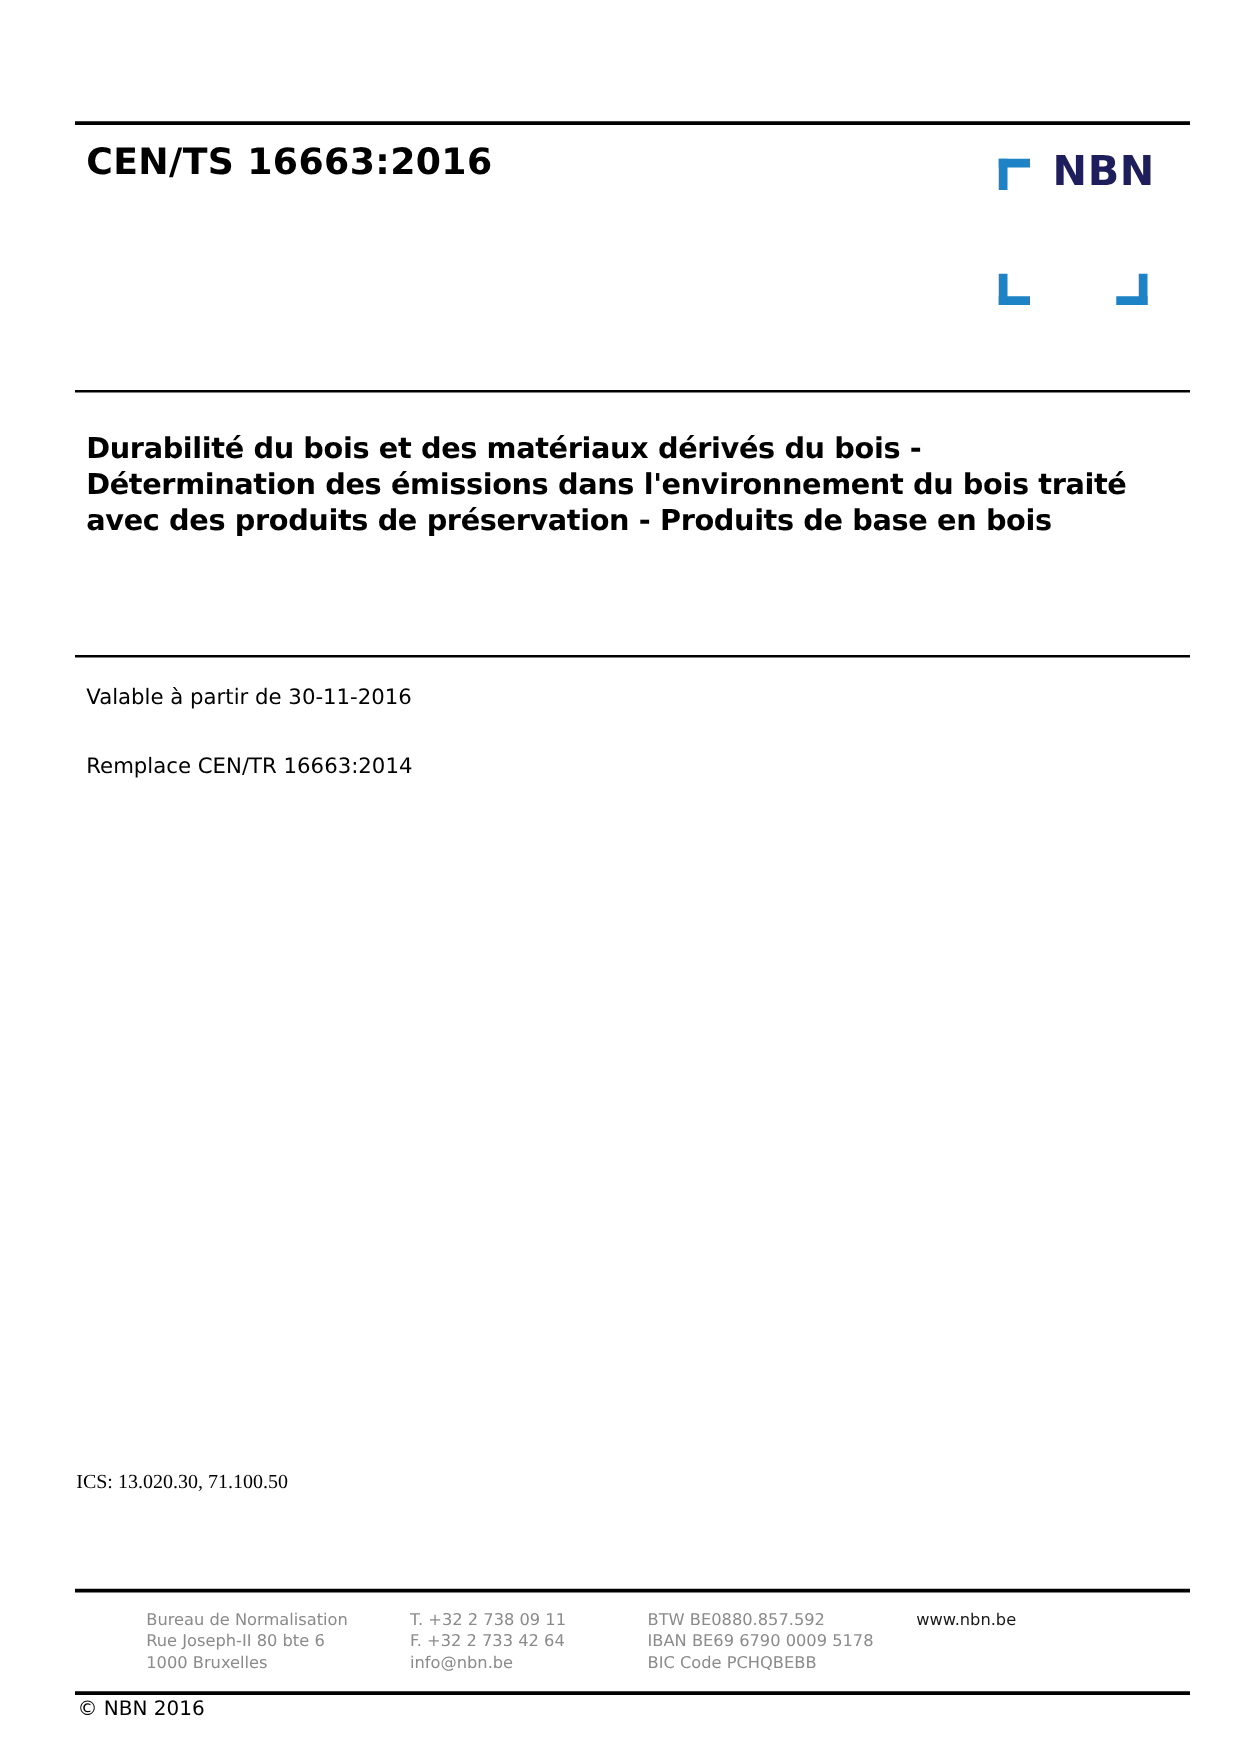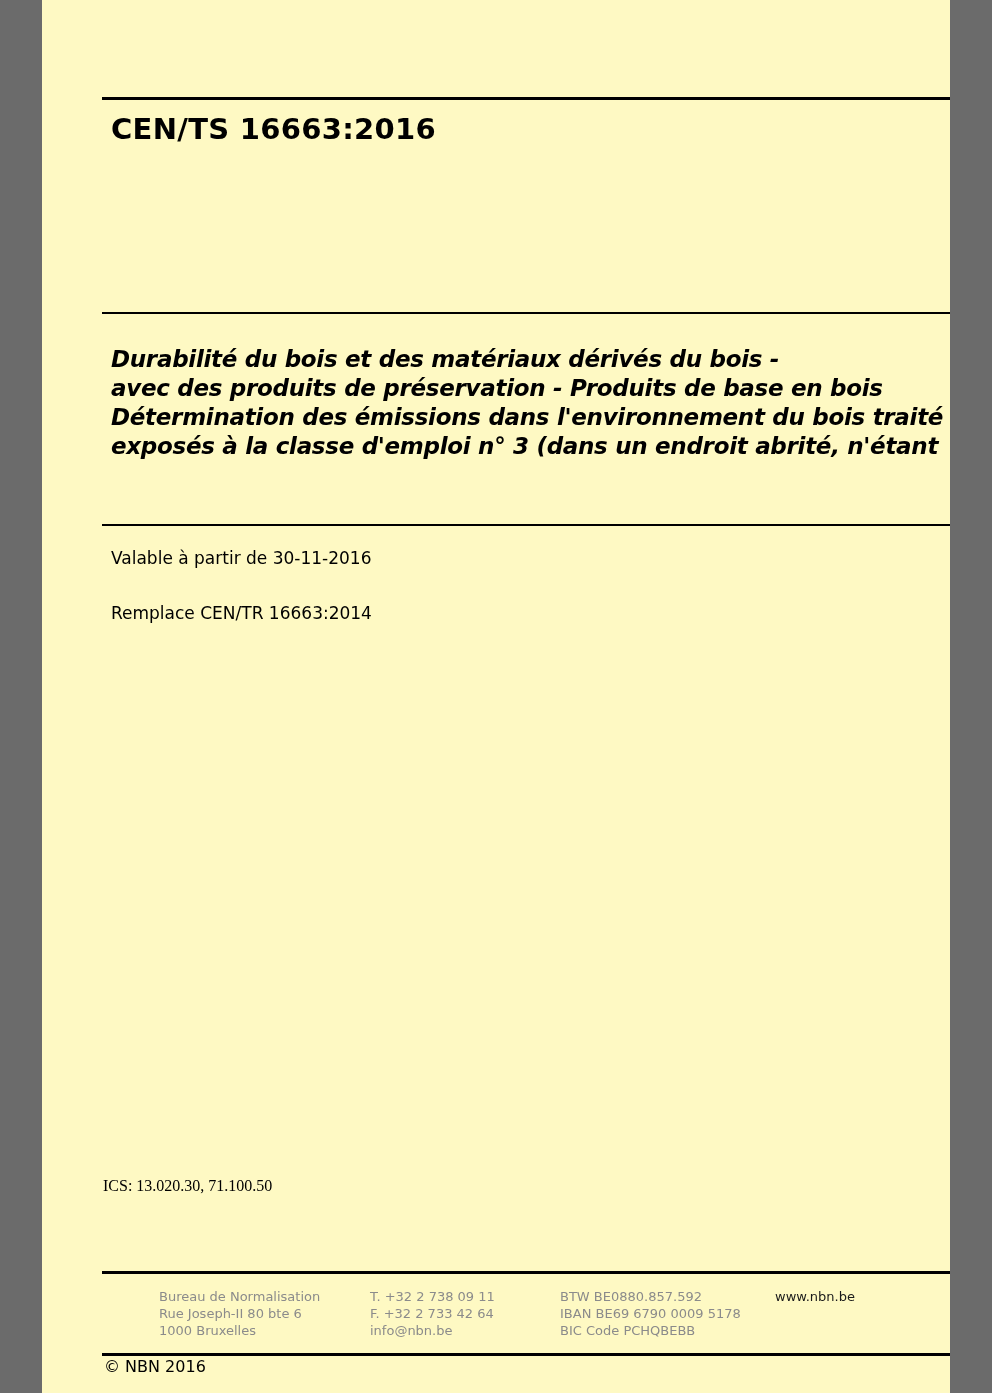--- a/index.html
+++ b/index.html
@@ -1,24 +1,24 @@
 <!DOCTYPE html>
 <html><head>
 <meta charset="utf-8">
 <style>
   * { margin: 0; padding: 0; box-sizing: border-box; }
   html, body { background: #6b6b6b; }
   body { font-family: "DejaVu Sans", sans-serif; }
 
   .page {
     position: relative;
-    width: 908px;
+    width: 992px;
     height: 1393px;
     margin: 0 auto;
-    background: #fef9c3;
+    background: #ffffff;
     overflow: hidden;
     color: #000;
   }
 
   .rule {
     position: absolute;
     left: 60px;
     width: 892px;
     background: #000;
   }
@@ -67,21 +67,20 @@
     position: absolute;
     left: 69px;
     top: 345px;
     width: 870px;
     font-family: "DejaVu Sans", sans-serif;
     font-size: 23px;
     font-weight: 700;
     line-height: 29px;
     letter-spacing: -0.3px;
     color: #000;
-    font-style: italic;
   }
 
   .meta-line {
     position: absolute;
     left: 69px;
     font-family: "DejaVu Sans", sans-serif;
     font-size: 17px;
     color: #000;
   }
   .valid-from { top: 548px; }
@@ -121,28 +120,33 @@
 </style>
 </head>
 <body>
 
 <div class="page">
 
   <div class="rule rule-top"></div>
 
   <div class="doc-number">CEN/TS 16663:2016</div>
 
+  <div class="nbn-logo">
+    <span class="bracket bracket-tl"></span>
+    <span class="nbn-wordmark">NBN</span>
+    <span class="bracket bracket-bl"></span>
+    <span class="bracket bracket-br"></span>
+  </div>
 
   <div class="rule rule-title-top"></div>
 
   <div class="doc-title">
     <div>Durabilité du bois et des matériaux dérivés du bois -</div>
+    <div>Détermination des émissions dans l'environnement du bois traité</div>
     <div>avec des produits de préservation - Produits de base en bois</div>
-    <div>Détermination des émissions dans l'environnement du bois traité</div>
-    <div>exposés à la classe d'emploi n° 3 (dans un endroit abrité, n'étant</div>
   </div>
 
   <div class="rule rule-title-bot"></div>
 
   <div class="meta-line valid-from">Valable à partir de 30-11-2016</div>
 
   <div class="meta-line replaces">Remplace CEN/TR 16663:2014</div>
 
   <div class="ics-line">ICS: 13.020.30, 71.100.50</div>
 

